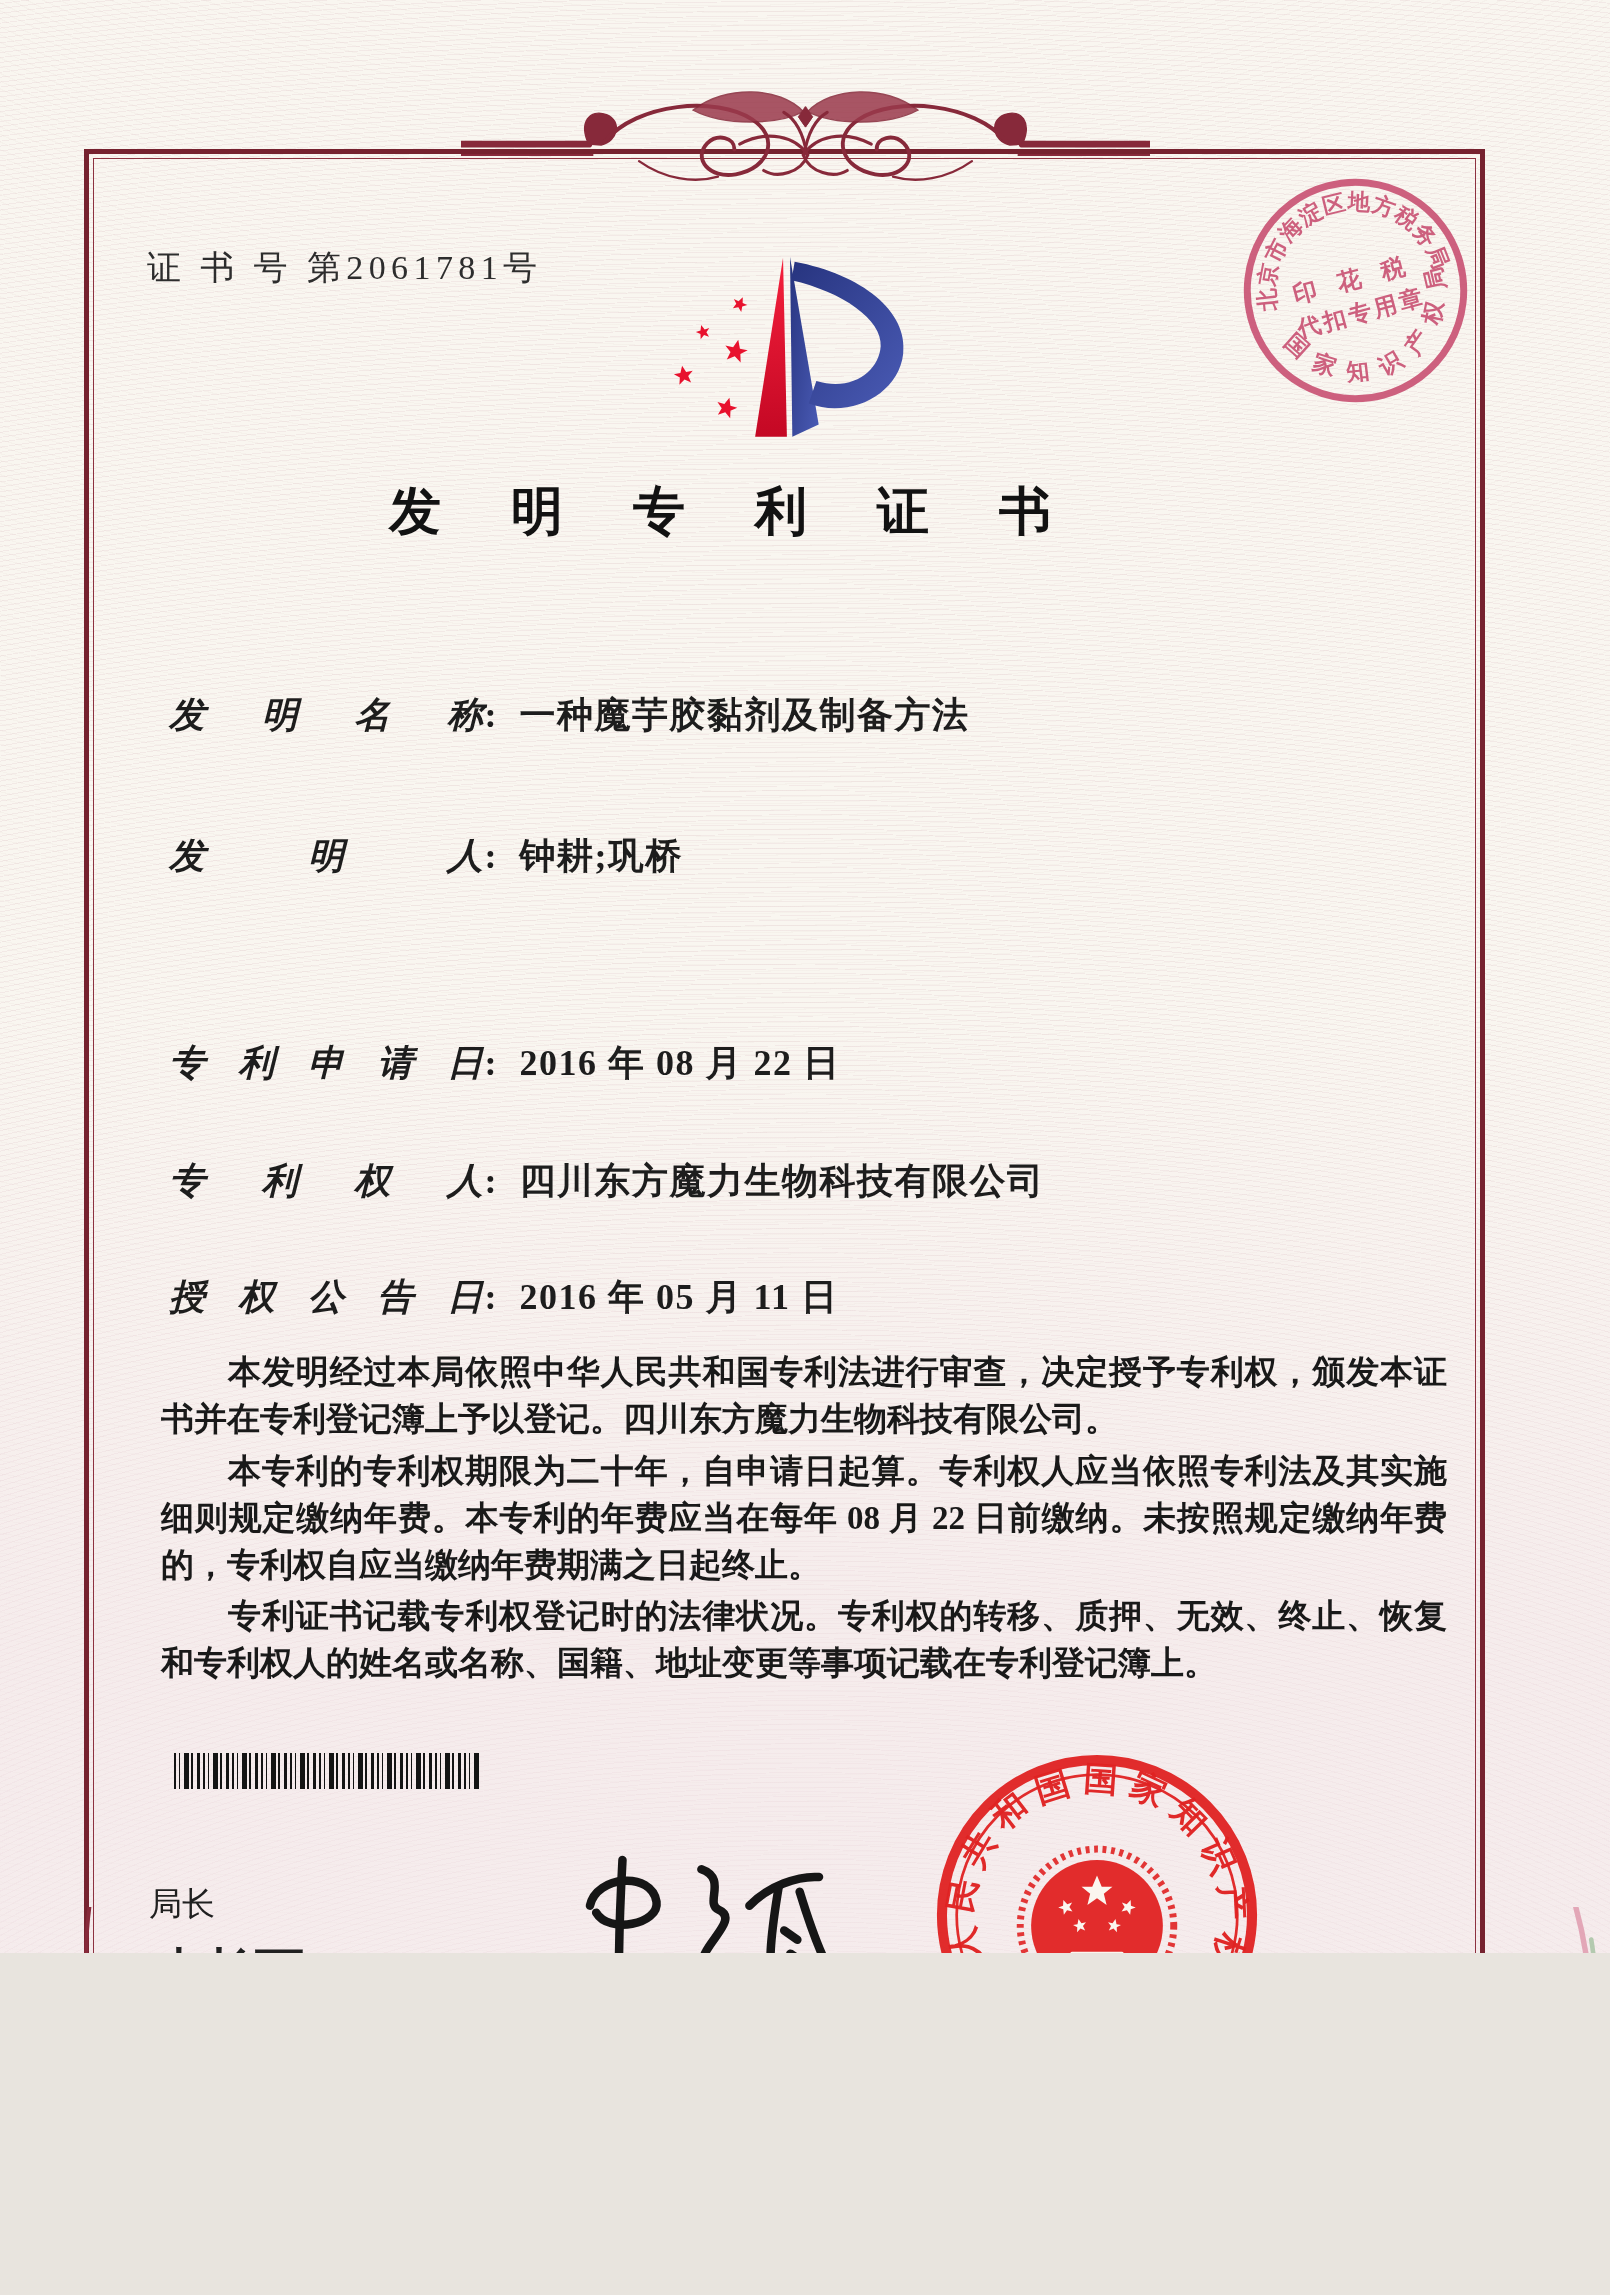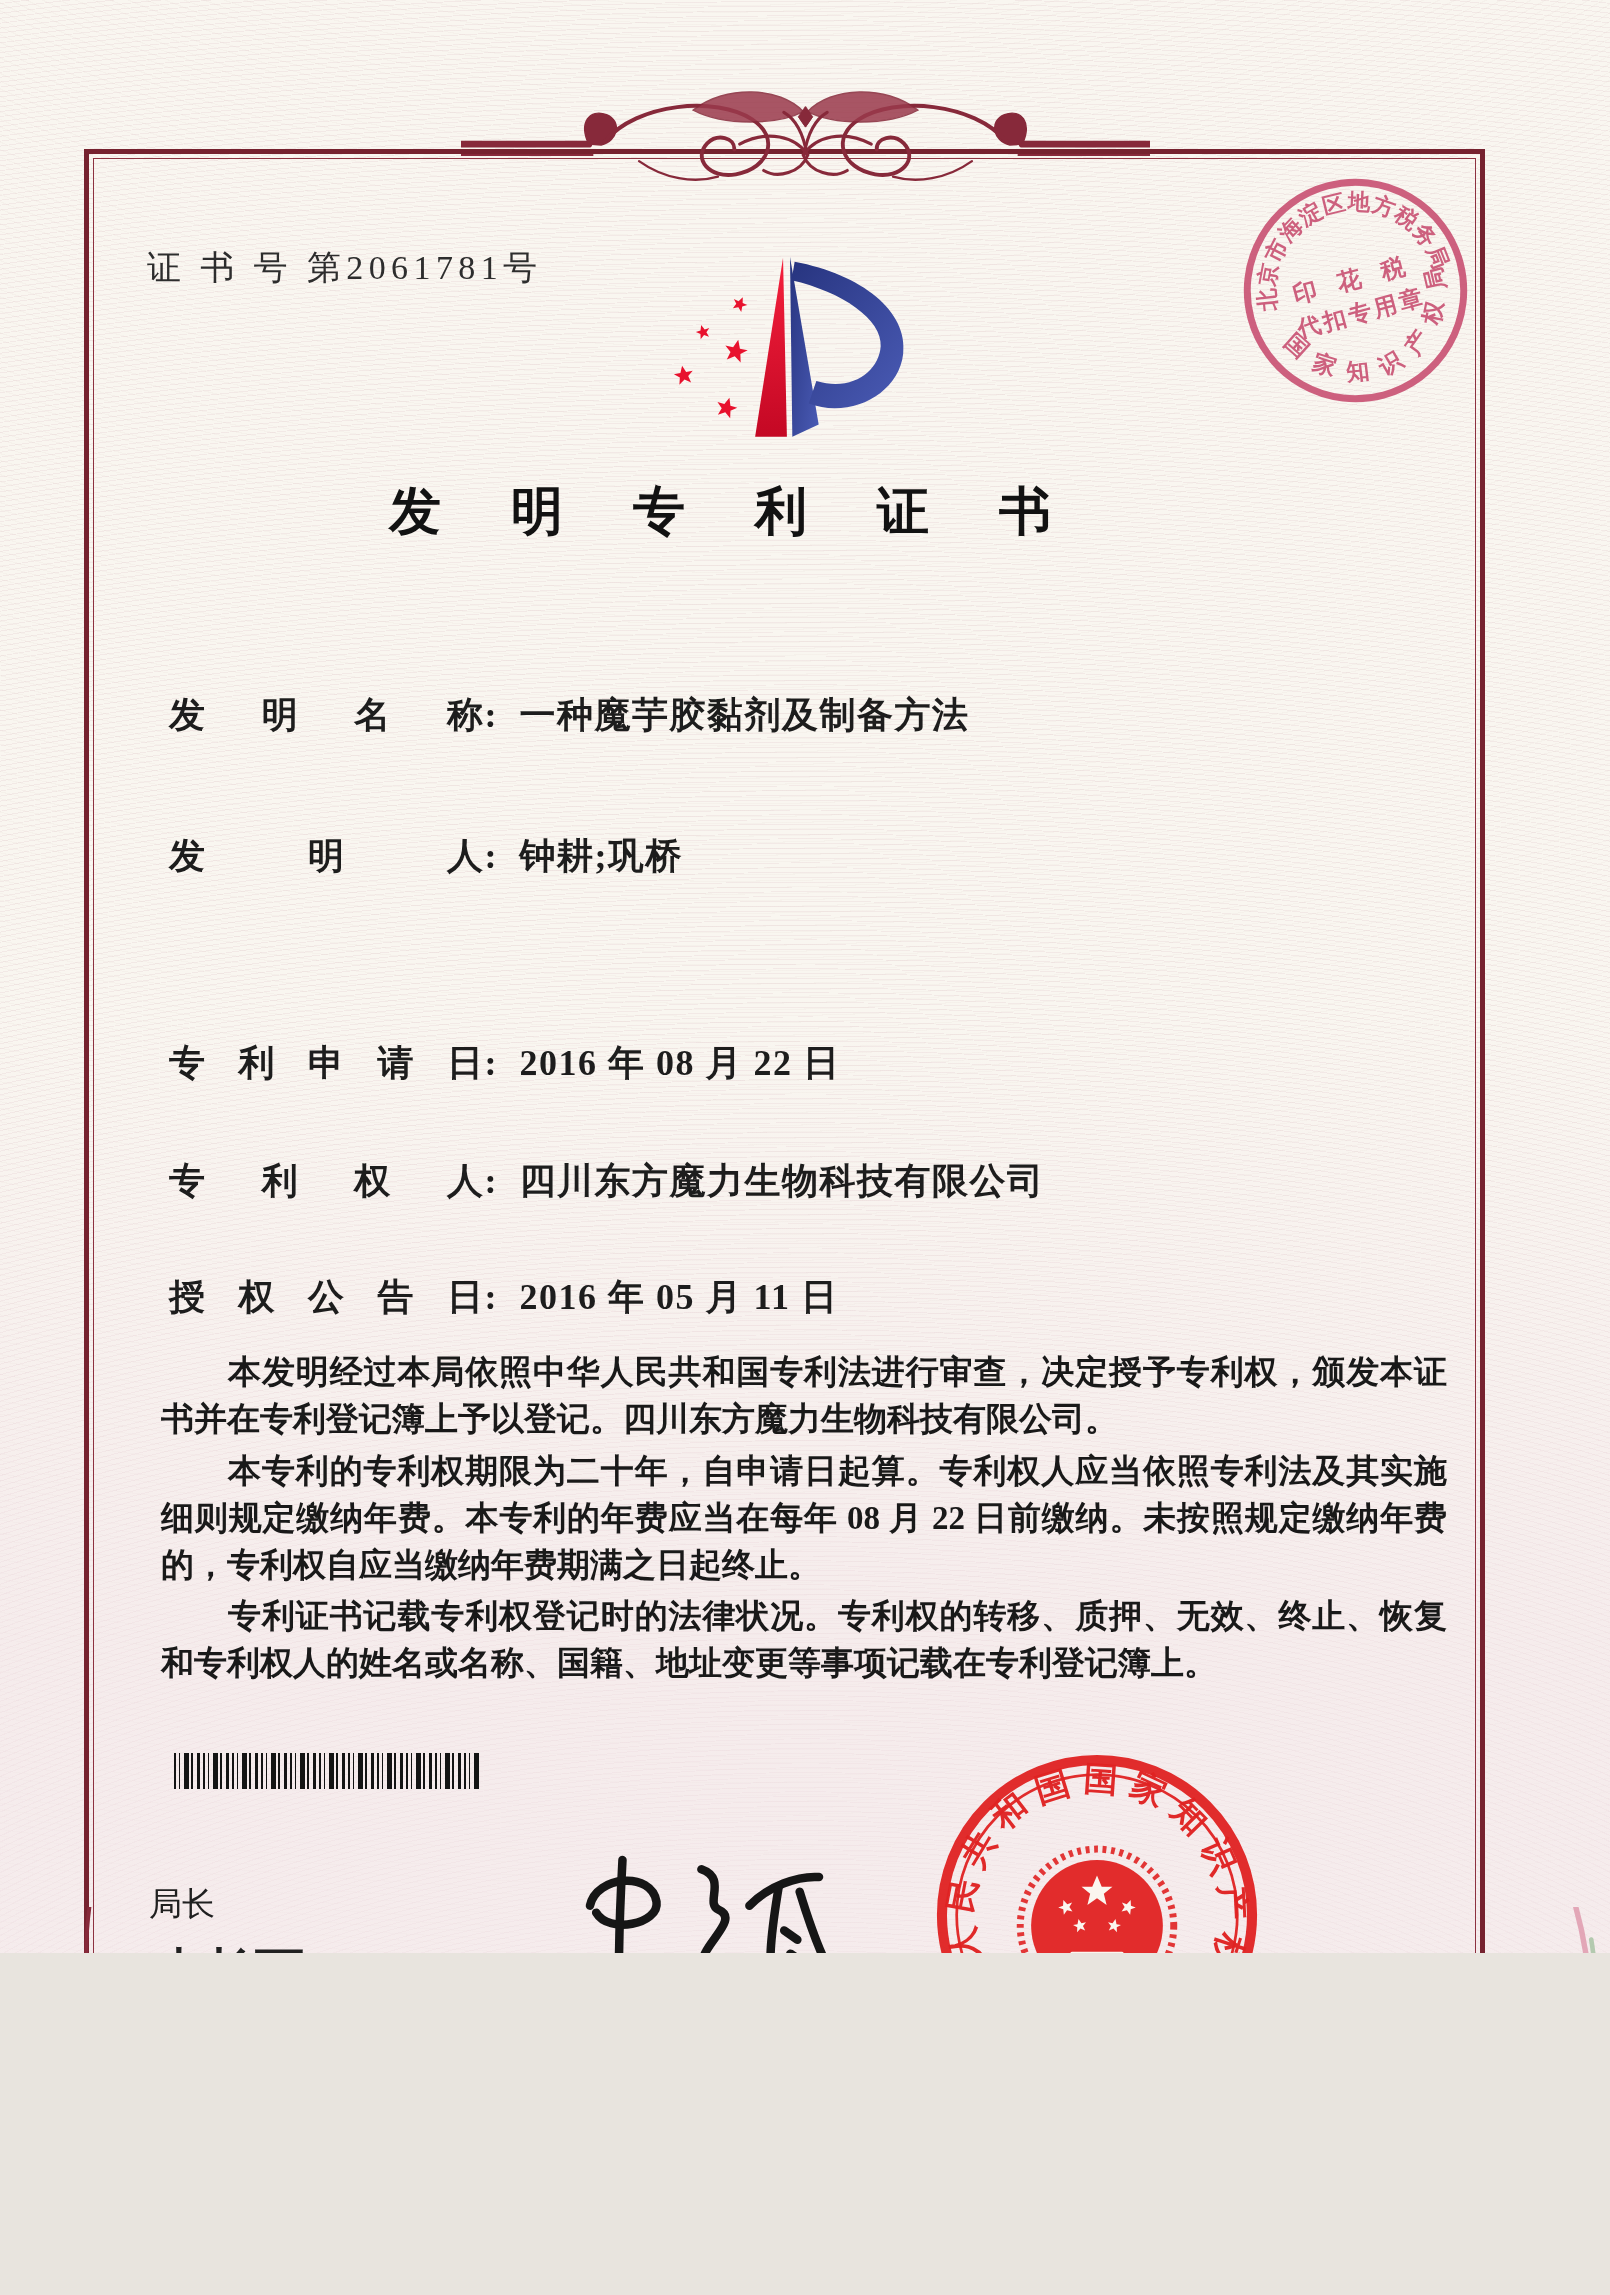--- a/index.html
+++ b/index.html
@@ -22,21 +22,21 @@
   .orn{position:absolute;z-index:3;}
   
   .cert-no{position:absolute;left:147px;top:245px;z-index:2;
     font-size:34px;letter-spacing:5.4px;color:#2d2d2d;}
   
   .title{position:absolute;left:389px;top:477px;z-index:2;white-space:nowrap;
     font-size:52px;font-weight:600;letter-spacing:70px;color:#121212;}
   
   .field{position:absolute;left:169px;z-index:2;font-size:36px;font-weight:600;
     color:#1d1d1d;white-space:nowrap;}
-  .flabel{display:inline-block;width:314px;text-align:justify;text-align-last:justify;vertical-align:bottom;}
+  .flabel{display:inline-block;width:314px;text-align:justify;text-align-last:justify;vertical-align:bottom;font-style:italic;}
   .fcolon{display:inline-block;margin-left:1.5px;}
   .fvalue{display:inline-block;margin-left:23px;letter-spacing:1.5px;}
   
   .bodytext{position:absolute;left:161px;top:1349px;width:1286px;z-index:2;}
   .bodytext p{margin:0 0 4.6px 0;font-size:33px;line-height:47px;font-weight:600;
     color:#191919;text-align:justify;text-indent:67px;}
   
   .barcode{position:absolute;left:174px;top:1753px;width:306px;height:36px;z-index:2;background:
     repeating-linear-gradient(90deg,#141414 0 2.3px,rgba(0,0,0,0) 2.3px 4.6px,#141414 4.6px 6.2px,rgba(0,0,0,0) 6.2px 10px,
     #141414 10px 14.7px,rgba(0,0,0,0) 14.7px 17px,#141414 17px 18.6px,rgba(0,0,0,0) 18.6px 23px,

